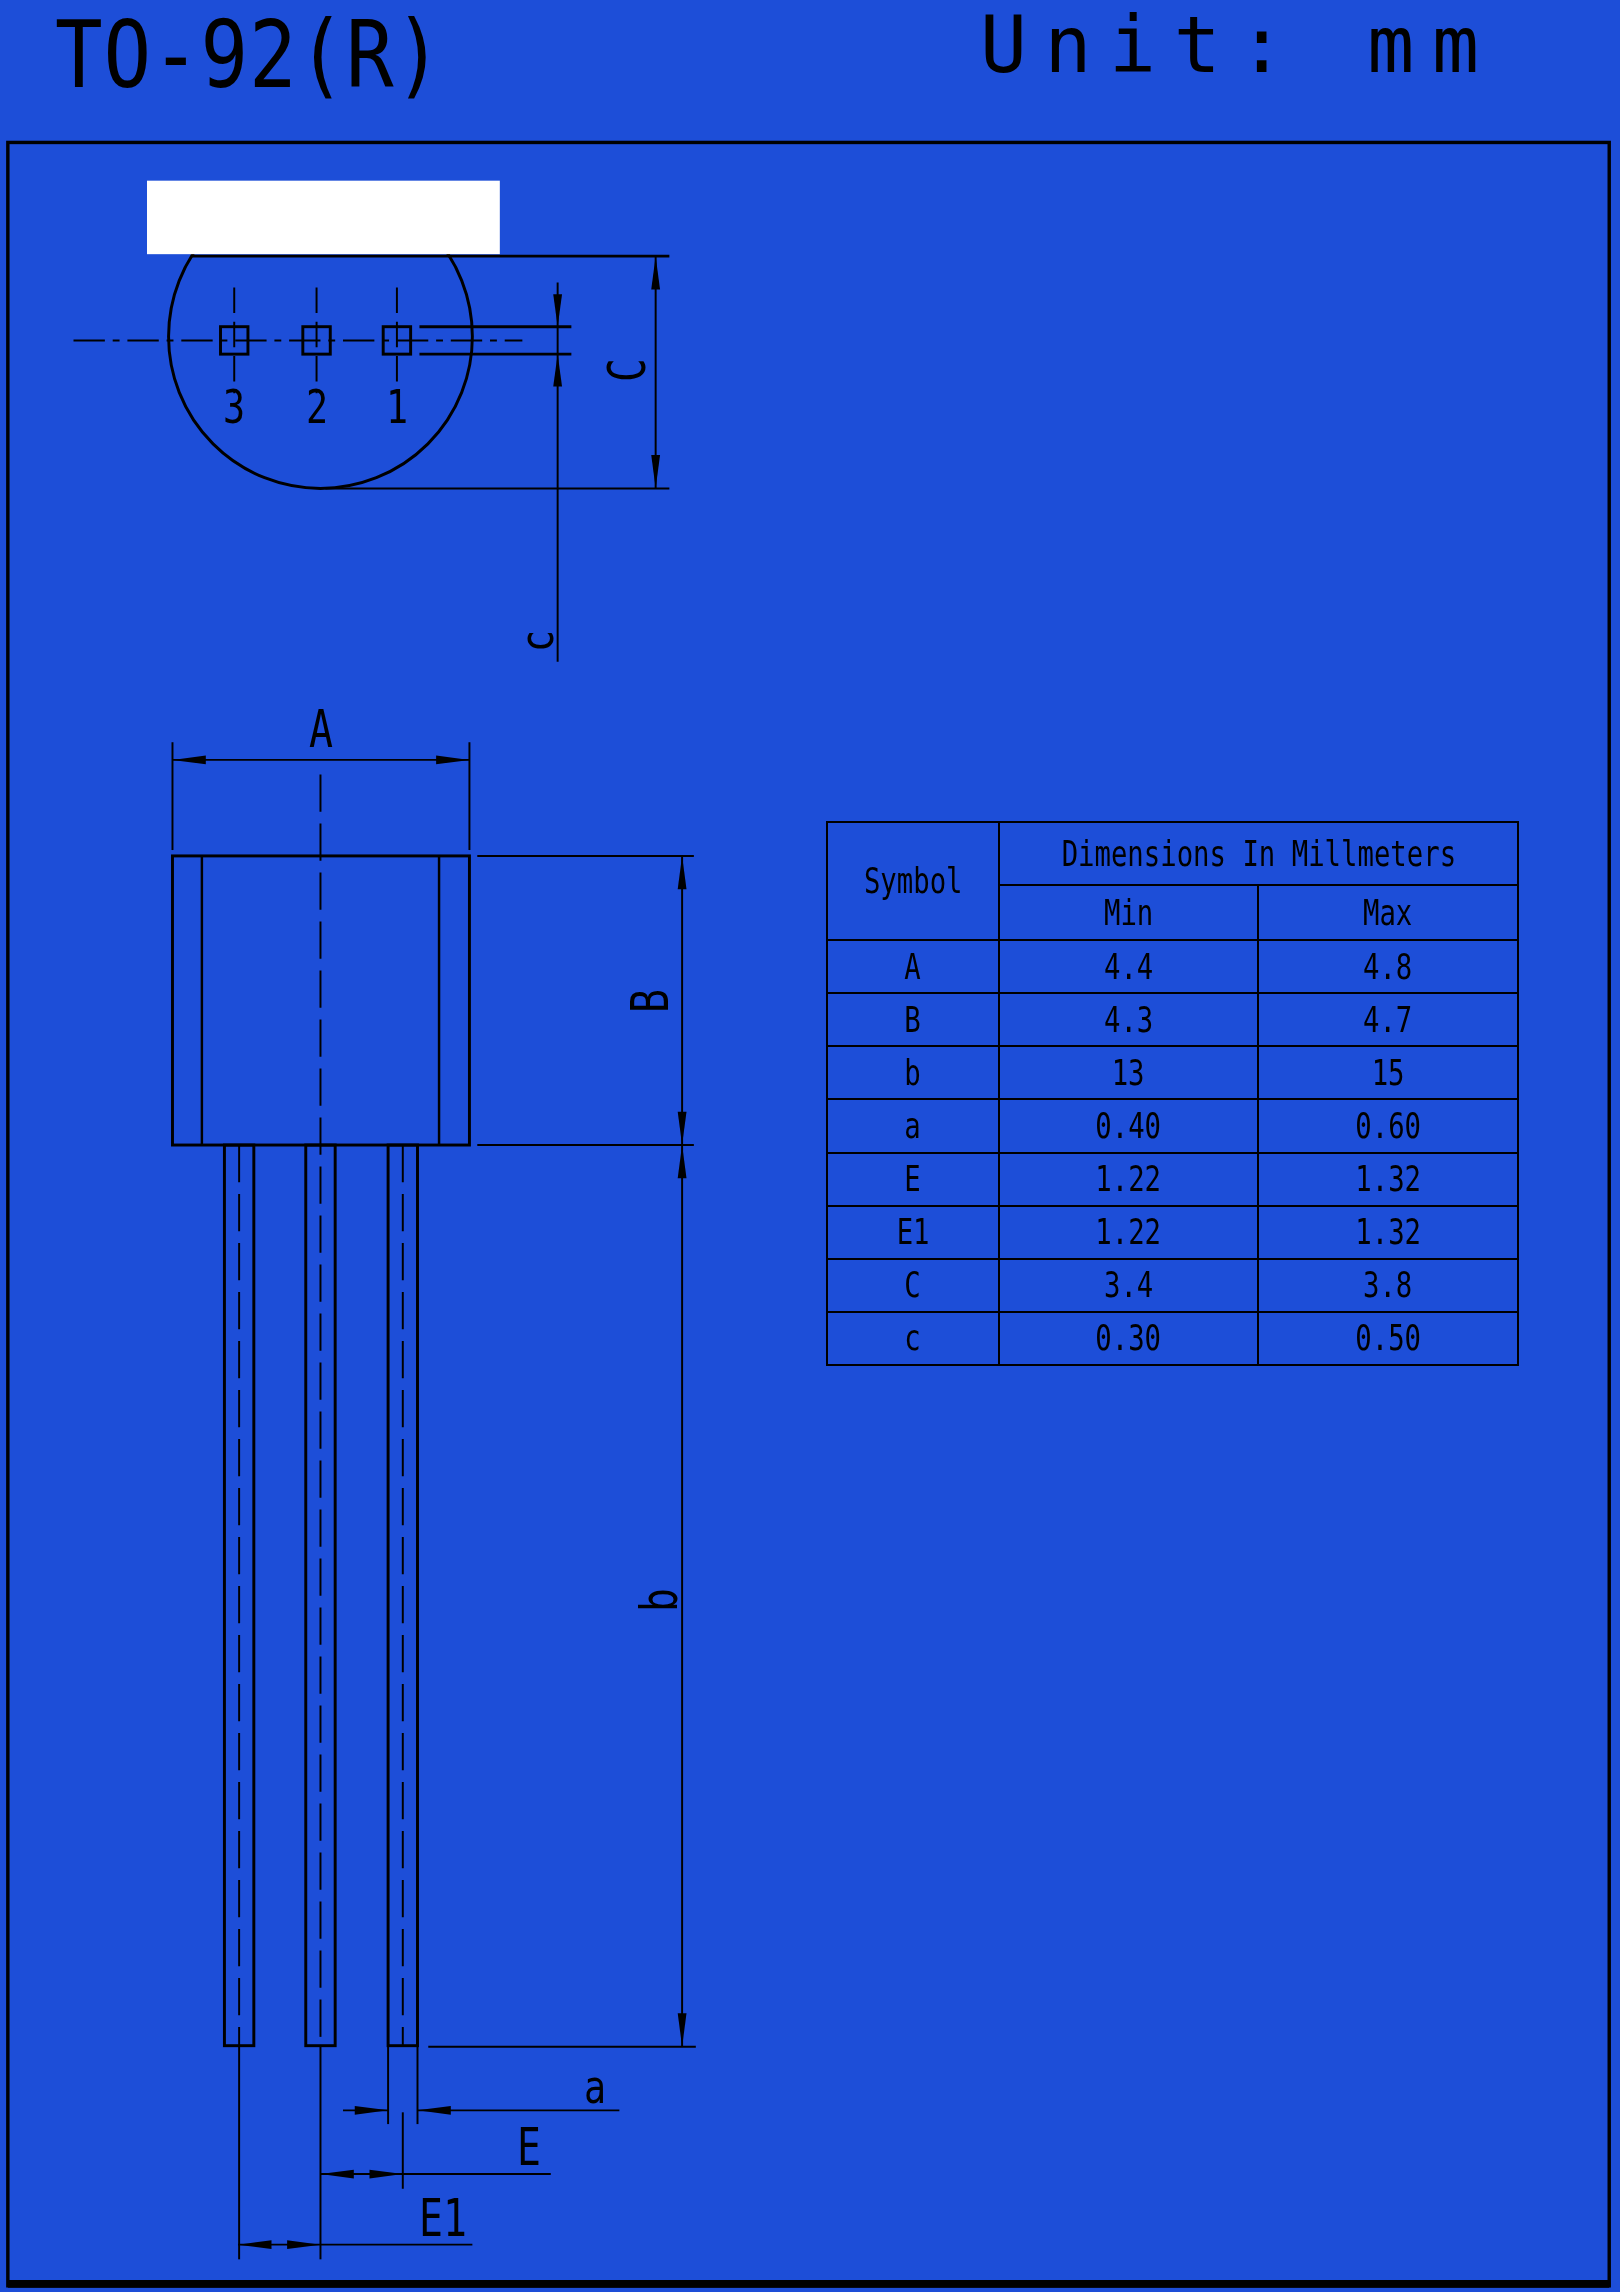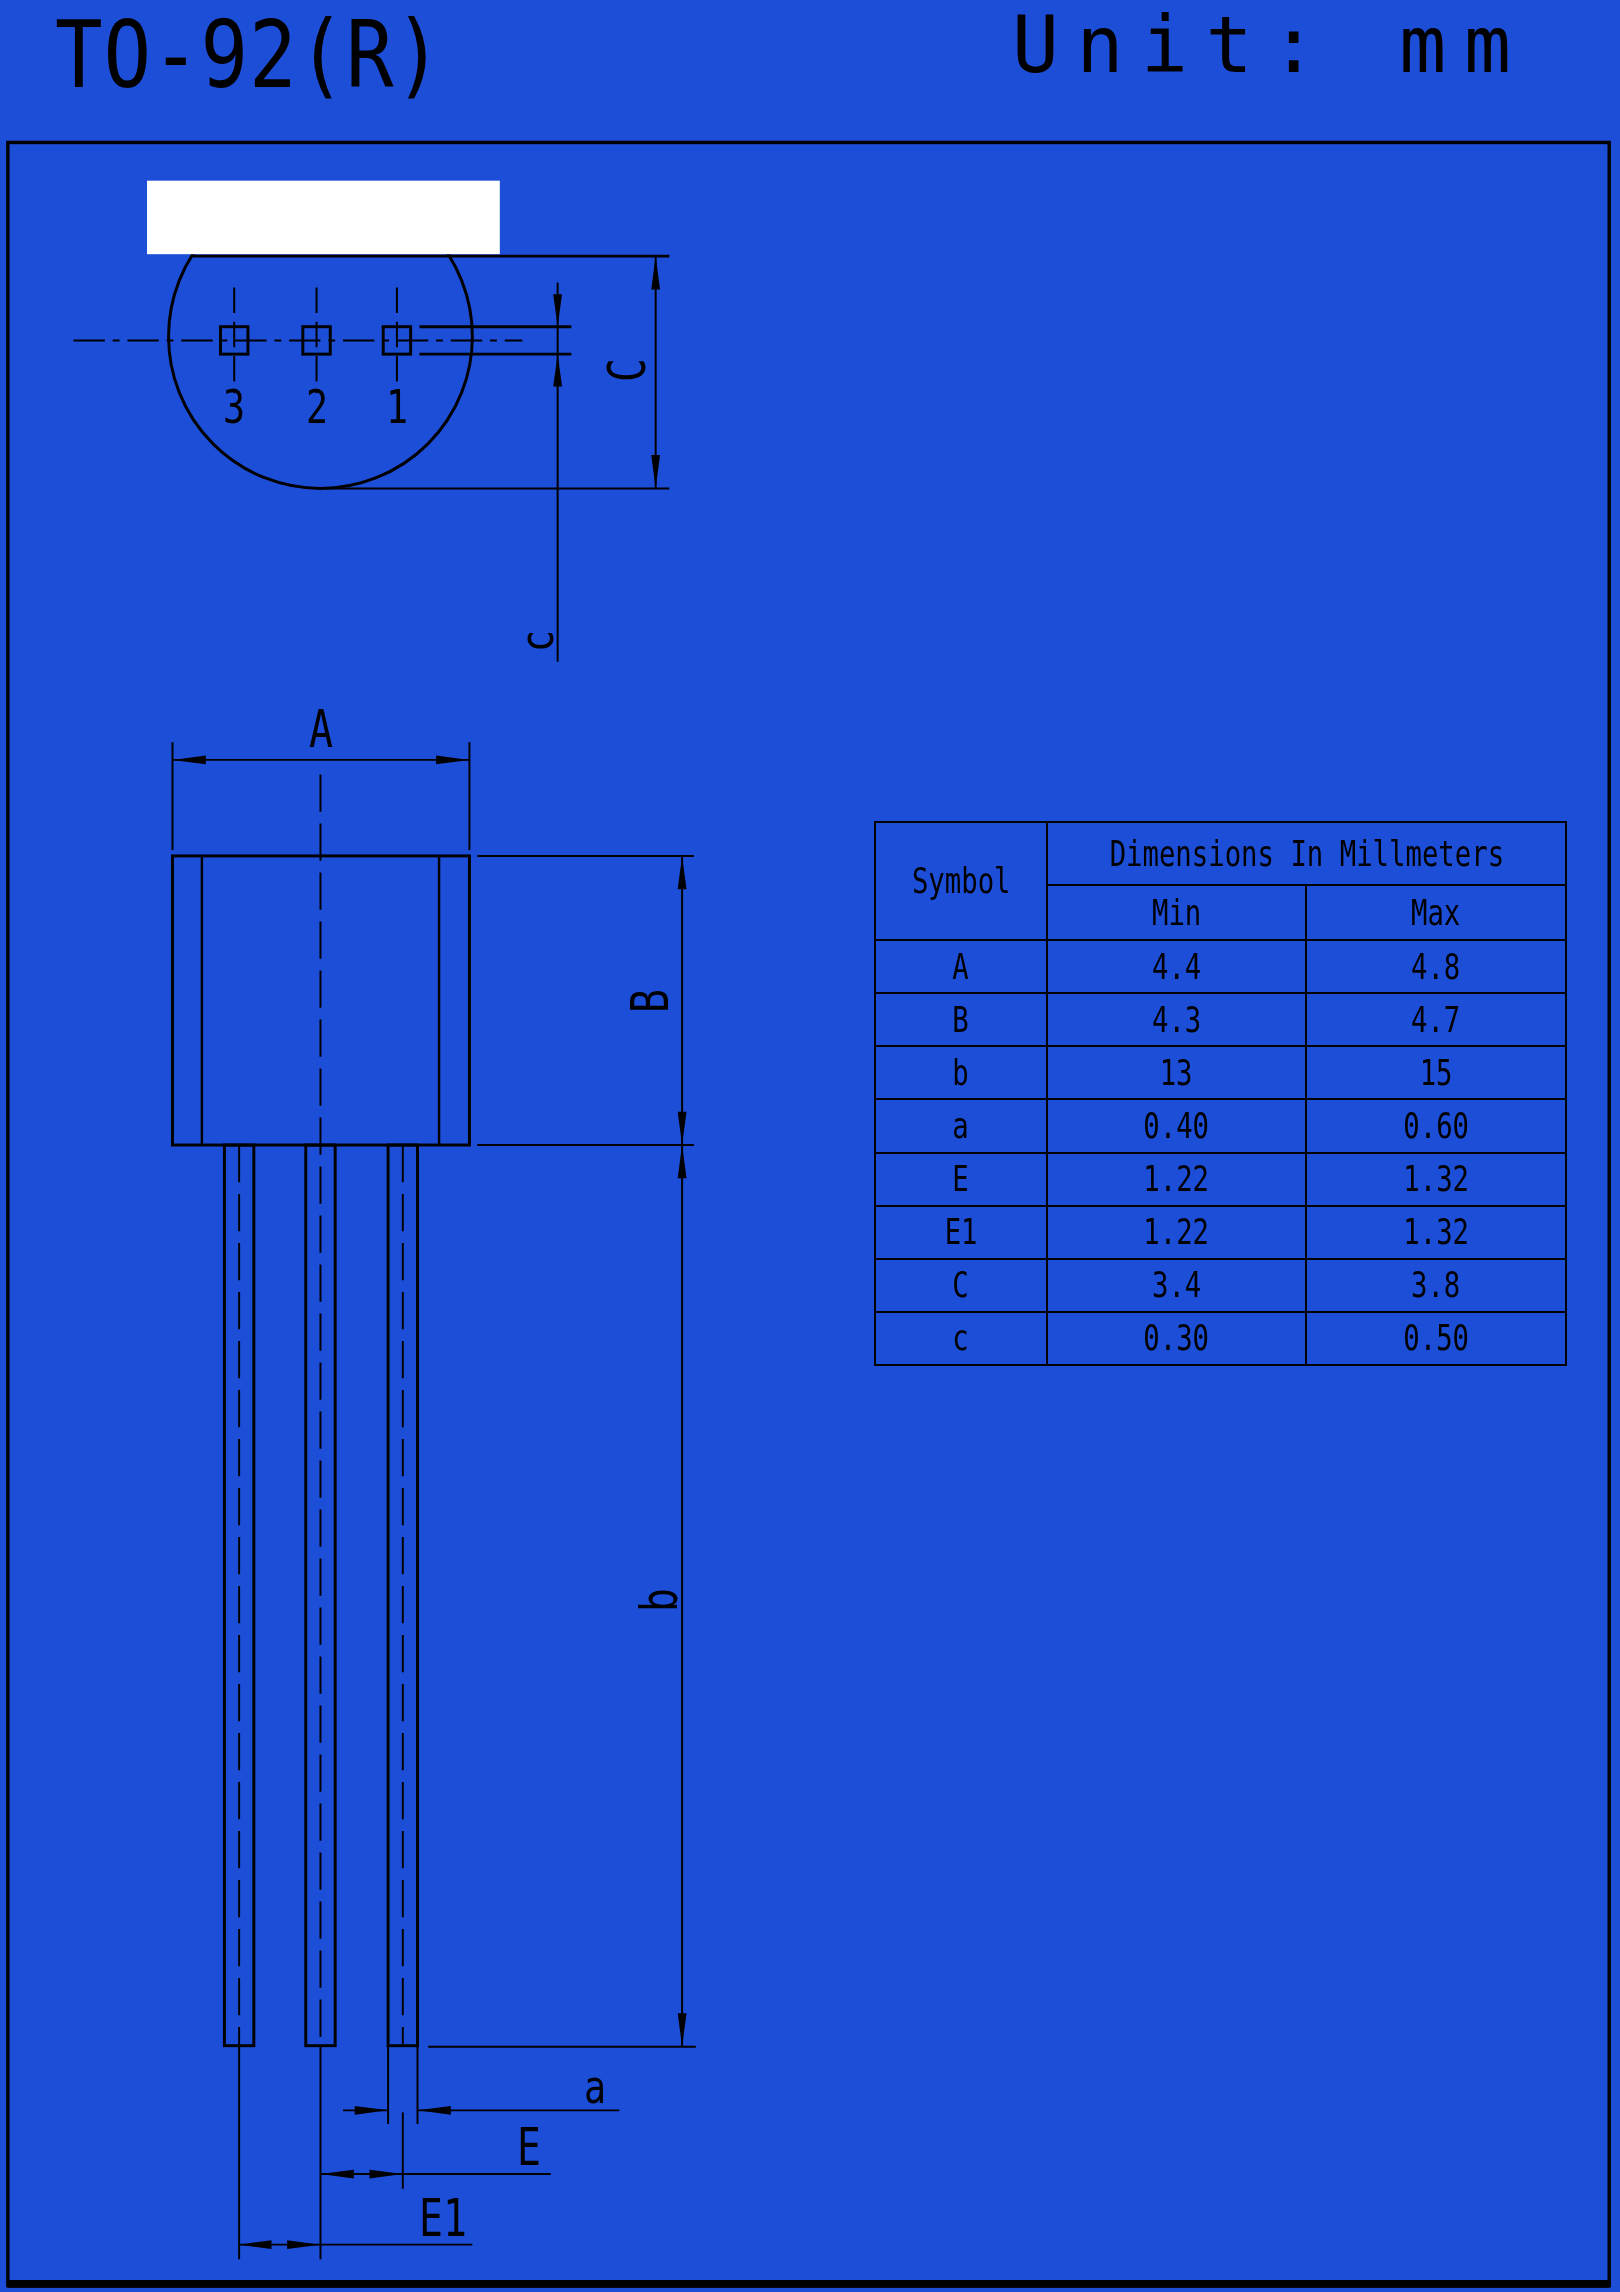--- a/index.html
+++ b/index.html
@@ -29,34 +29,32 @@
     left: 55px; top: 2px;
     font-size: 92px;
     letter-spacing: 1px;
   }
   #page-title .cad { transform: scaleX(0.86); transform-origin: left top; }
   #unit-label {
     position: absolute;
     left: 980px; top: 0px;
     font-size: 78px;
     letter-spacing: 17.6px;
-    margin-left: 32px;
   }
 
   .pin-num { font-size: 47px; }
   .dim-letter { font-size: 51px; }
   .dim-letter-sm { font-size: 47px; }
 
   #dim-table {
     position: absolute;
     left: 826px; top: 821px;
     width: 690px; height: 545px;
     border-collapse: collapse;
     table-layout: fixed;
-    margin-left: 48px;
   }
   #dim-table th, #dim-table td {
     border: 2.9px solid #000;
     text-align: center;
     vertical-align: middle;
     font-weight: 400;
     font-size: 35px;
     padding: 0;
   }
   #dim-table .hdr-dims { height: 63px; }

